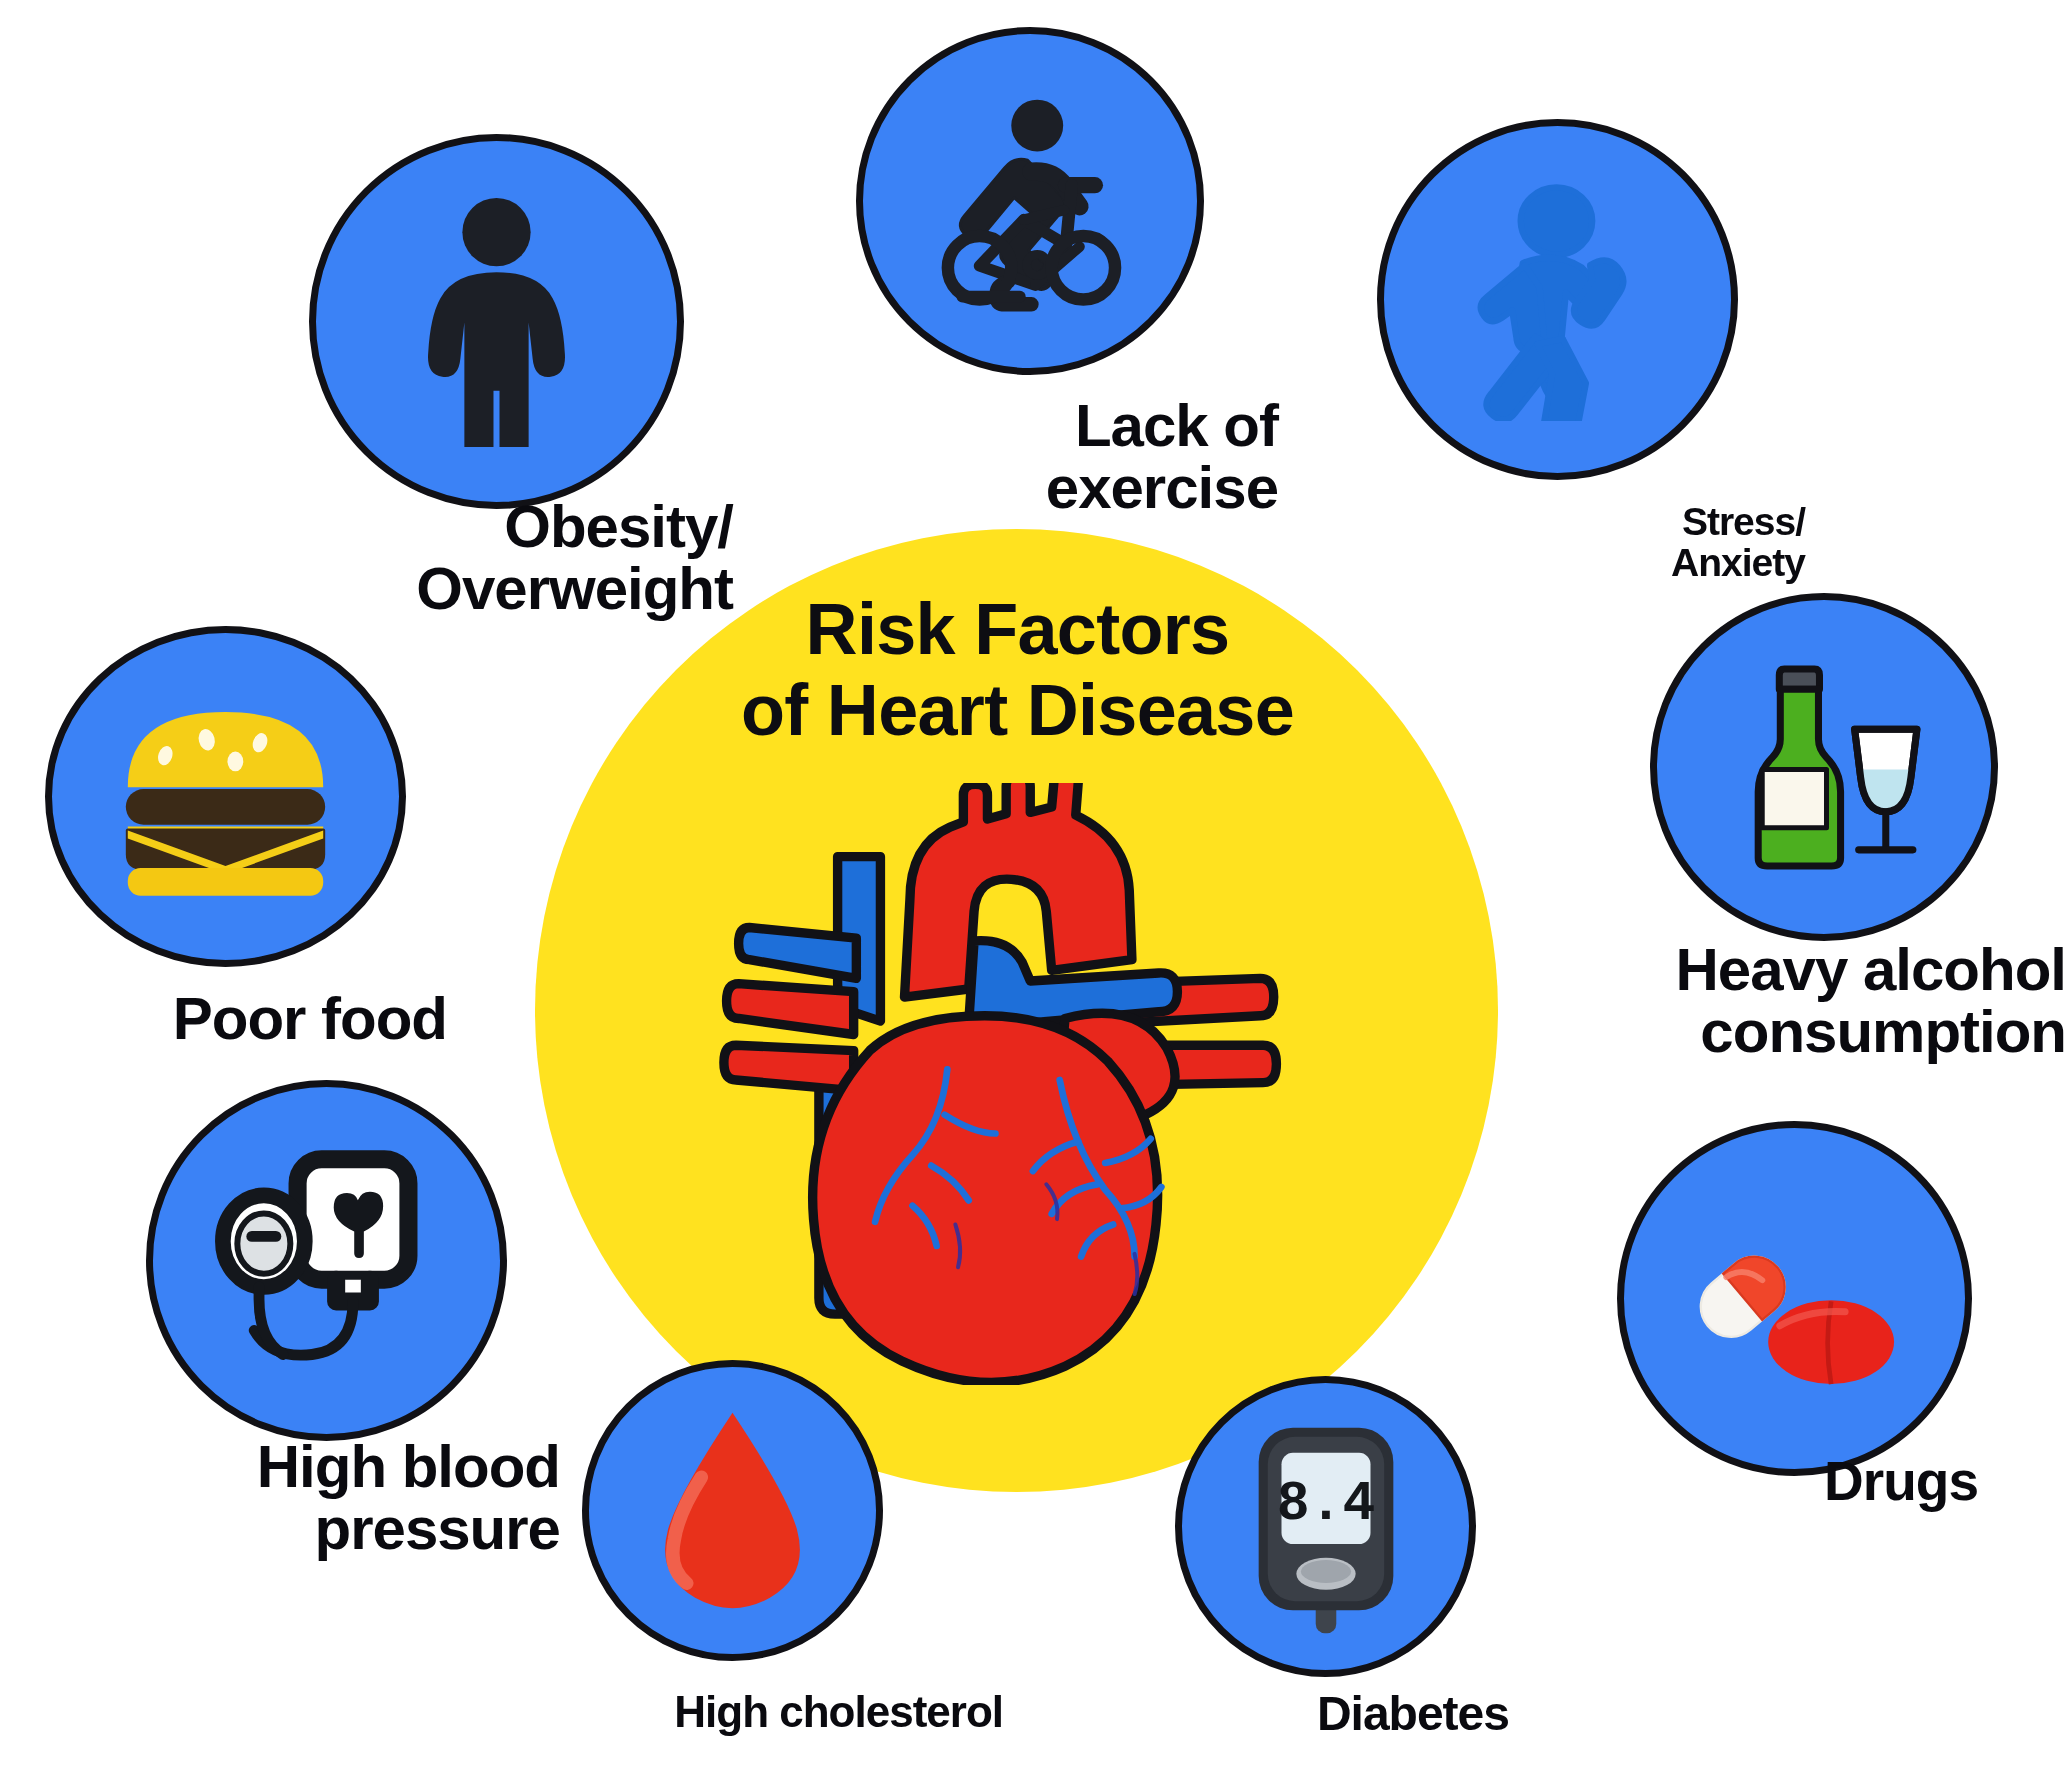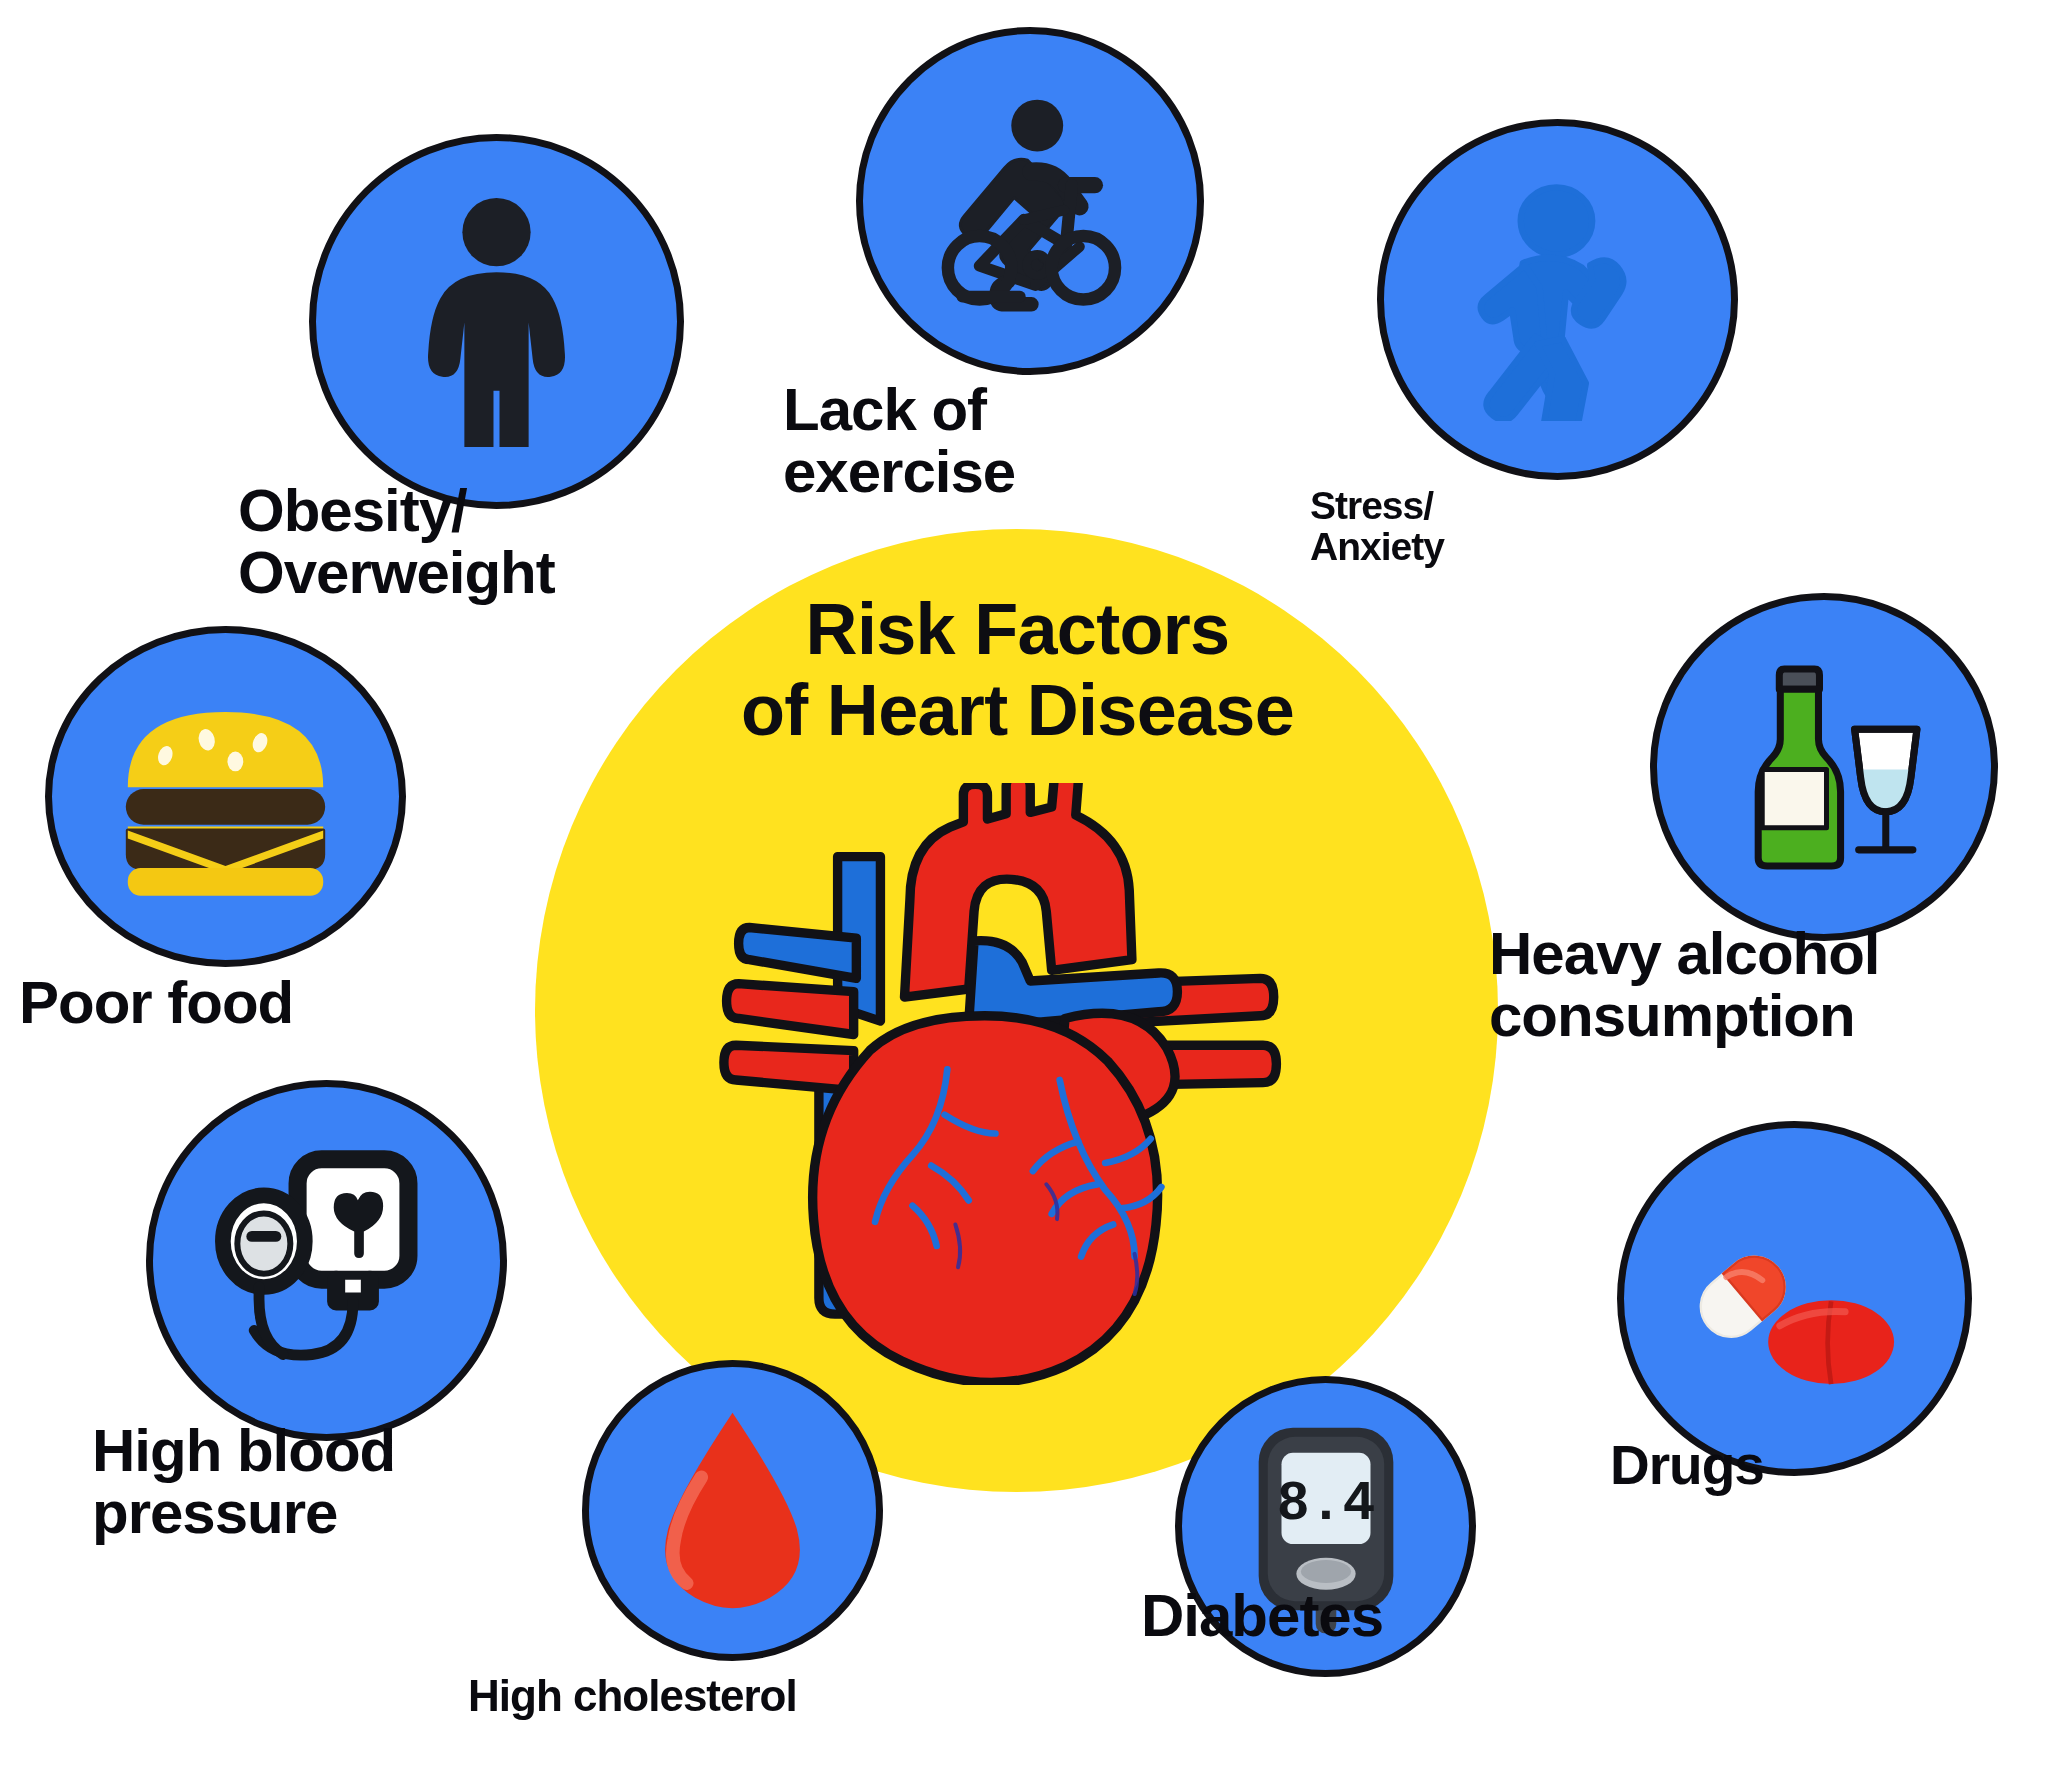--- a/index.html
+++ b/index.html
@@ -48,21 +48,21 @@
     overflow:hidden;
   }
   .node-label{
     position:absolute;
     font-weight:bold;
     color:#0a0a0f;
     line-height:1.04;
     letter-spacing:-1px;
     white-space:pre-line;
   }
-  .lbl-c{text-align:left;}
+  .lbl-c{text-align:right;margin-top:16px;}
 
   
   .icon-svg{display:block;}
 </style>
 </head>
 <body>
 
 <div id="stage">
 
   <div class="center-disc"></div>
@@ -234,21 +234,21 @@
         <rect x="34" y="26" width="102" height="144" rx="24" fill="#3A3F47"></rect>
 
         <rect x="46" y="40" width="78" height="80" rx="10" fill="#E2EDF4"></rect>
 
         <text x="85" y="98" text-anchor="middle" font-family="'Liberation Mono','DejaVu Sans Mono',monospace" font-size="48" font-weight="bold" fill="#14171B">8.4</text>
 
         <ellipse cx="85" cy="146" rx="26" ry="14" fill="#B9BEC4"></ellipse>
         <ellipse cx="85" cy="144" rx="22" ry="10" fill="#9FA5AC"></ellipse>
       </svg>
     </div>
-    <div class="node-label lbl-c" style="left:1141px;top:1585px;width:368px;font-size:60px;">Diabetes</div>
+    <div class="node-label lbl-c" style="left:1141px;top:1673px;width:368px;font-size:48px;">Diabetes</div>
   </div>
 
   <div class="node">
     <div class="bubble" style="left:582px;top:1360px;width:301px;height:301px;">
       <svg class="icon-svg" viewBox="0 0 180 220" width="187" height="229">
         <path d="M90 16 q52 78 62 112 q12 44 -26 66 q-36 20 -72 0 q-38 -22 -26 -66 q10 -34 62 -112 z" fill="#E8311B"></path>
         <path d="M60 78 q-22 34 -26 60 q-6 28 12 42" fill="none" stroke="#F4705C" stroke-width="13" stroke-linecap="round" opacity="0.75"></path>
       </svg>
     </div>
     <div class="node-label lbl-c" style="left:468px;top:1673px;width:535px;font-size:44px;">High cholesterol</div>

